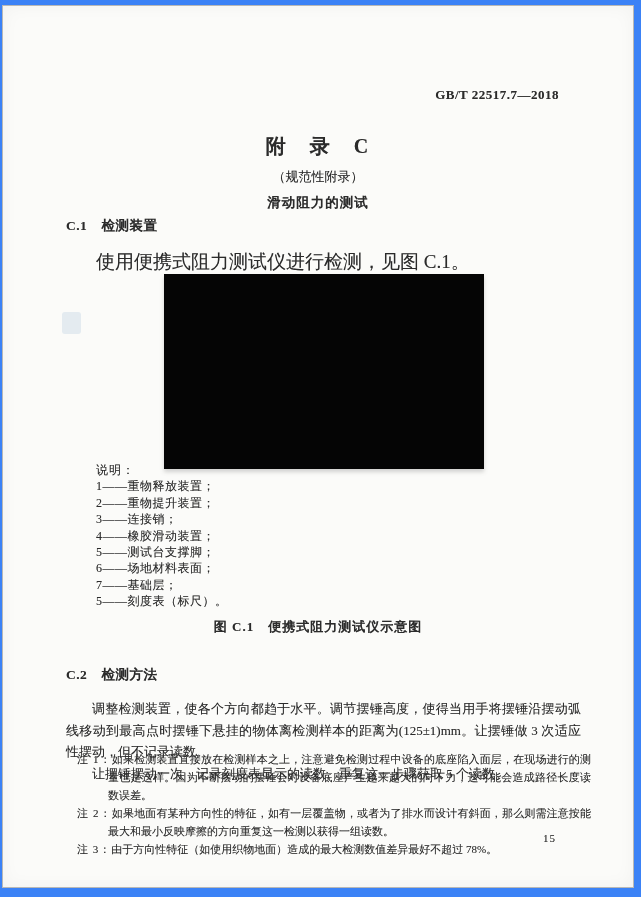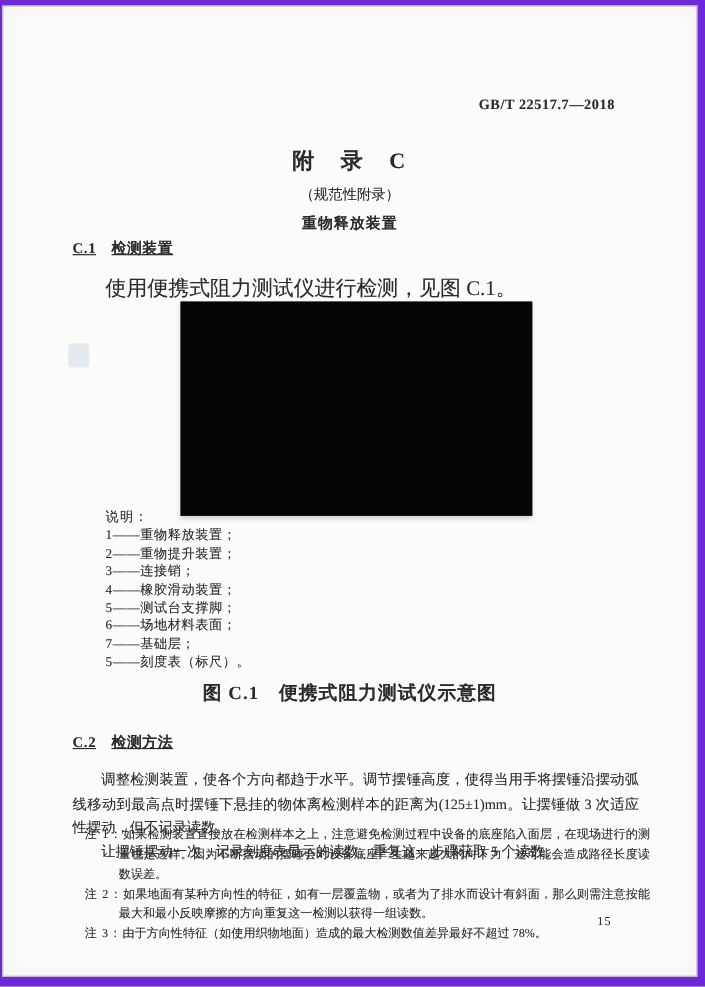--- a/index.html
+++ b/index.html
@@ -6,21 +6,21 @@
   html, body { width: 641px; height: 897px; }
   body {
     font-family: "Liberation Serif", "DejaVu Serif", serif;
     background: #c9c9c7;
     position: relative;
     overflow: hidden;
   }
   .scan-frame {
     position: absolute;
     left: 0; top: 0; width: 641px; height: 897px;
-    background: #6d28d9;
+    background: #3b82f6;
   }
   .page {
     position: absolute;
     left: 2px; top: 5px;
     width: 632px; height: 883px;
     background: #fbfbf9;
     border: 1px solid #b8b8b6;
     box-shadow: inset 0 0 18px rgba(0,0,0,0.04);
   }
   .txt { color: #2b2b2b; text-shadow: 0 0 0.5px rgba(40,40,40,0.35); }
@@ -38,21 +38,20 @@
   }
   .title-line1 { font-size: 20px; font-weight: bold; letter-spacing: 2px; }
   .title-line2 { font-size: 13px; margin-top: 8px; }
   .title-line3 { font-size: 13.5px; font-weight: bold; margin-top: 8px; letter-spacing: 1px; }
 
   .heading {
     position: absolute;
     left: 63px;
     font-size: 13.5px; font-weight: bold;
     letter-spacing: 0.5px;
-    text-decoration: underline;
   }
   .heading .h-num { margin-right: 14px; }
   .h-c1 { top: 211px; }
   .h-c2 { top: 660px; }
 
   .c1-para {
     position: absolute;
     left: 93px; top: 243px;
     font-size: 19px;
   }
@@ -79,21 +78,21 @@
     font-size: 12px;
     line-height: 16.4px;
     letter-spacing: 0.5px;
   }
   .legend-title { letter-spacing: 1px; }
 
   .figure-caption {
     position: absolute;
     top: 612px; left: 0; width: 100%;
     text-align: center;
-    font-size: 17px; font-weight: bold;
+    font-size: 13px; font-weight: bold;
     letter-spacing: 1px;
   }
 
   .c2-body {
     position: absolute;
     left: 63px; top: 692px;
     width: 515px;
     font-size: 13px;
     line-height: 21.5px;
     text-align: justify;
@@ -125,21 +124,21 @@
 <body>
 
 <div class="scan-frame">
   <div class="page">
 
     <div class="doc-number txt">GB/T 22517.7—2018</div>
 
     <div class="title-block">
       <div class="title-line1 txt">附　录　C</div>
       <div class="title-line2 txt">（规范性附录）</div>
-      <div class="title-line3 txt">重物释放装置</div>
+      <div class="title-line3 txt">滑动阻力的测试</div>
     </div>
 
     <div class="heading h-c1 txt">
       <span class="h-num">C.1</span><span>检测装置</span>
     </div>
 
     <div class="c1-para txt">使用便携式阻力测试仪进行检测，见图 C.1。</div>
 
     <div class="figure-image"></div>
     <div class="scan-artifact"></div>

